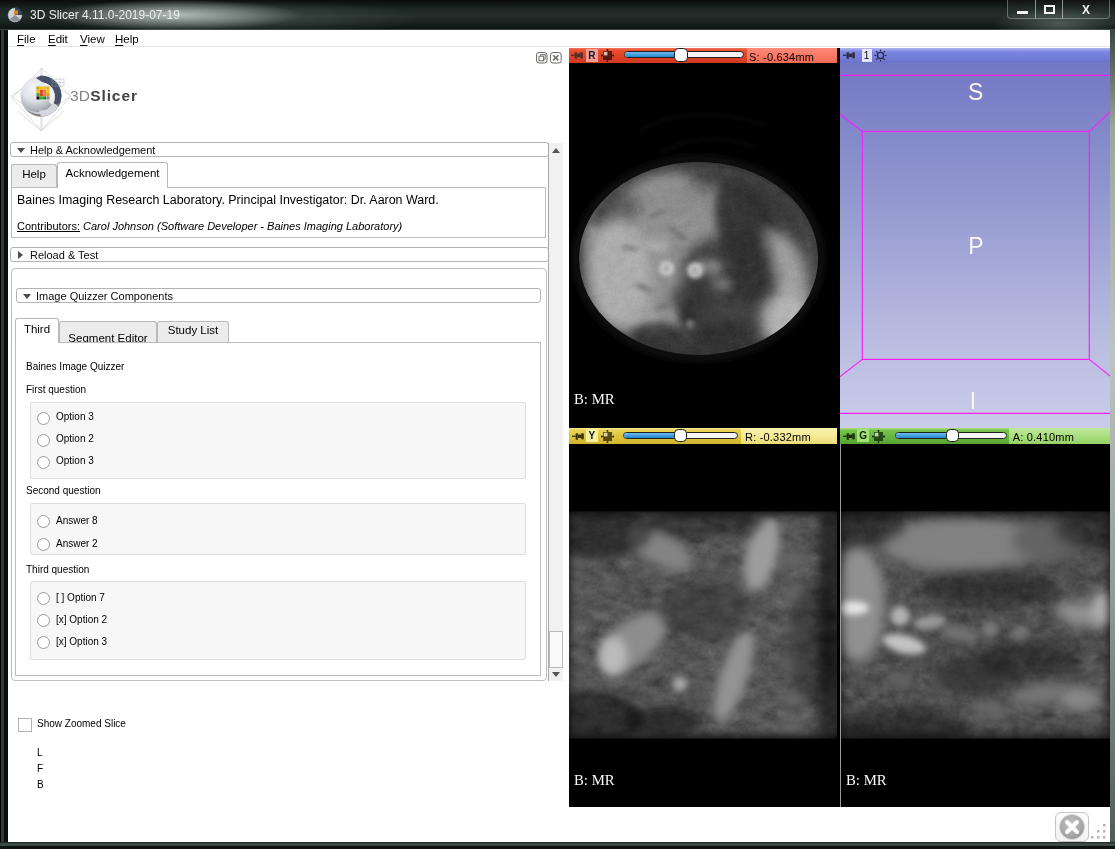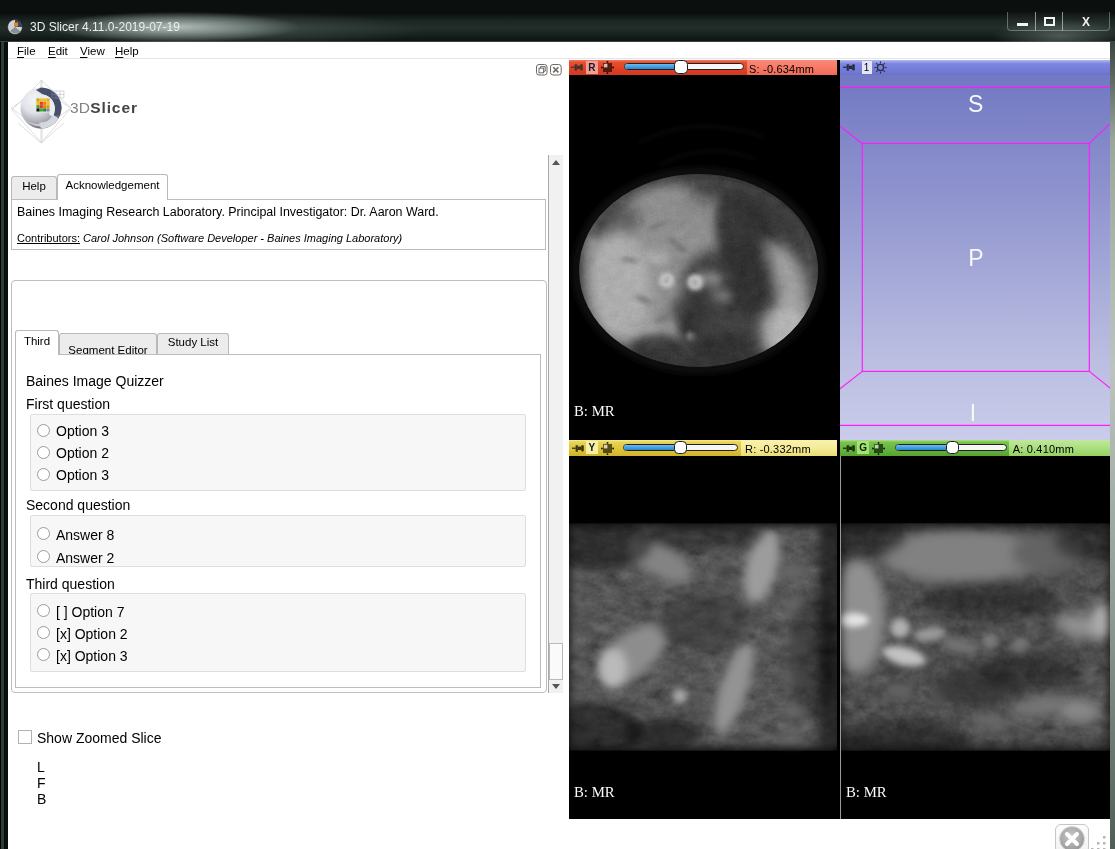--- a/index.html
+++ b/index.html
@@ -1,17 +1,17 @@
 <!DOCTYPE html>
 <html><head>
 <meta charset="utf-8">
 <style>
 * { margin:0; padding:0; box-sizing:border-box; }
 html,body { width:1115px; height:849px; overflow:hidden; background:#0b100e; }
-#win { position:absolute; left:0; top:12px; width:1115px; height:635px;
+#win { position:absolute; left:0; top:0; width:1115px; height:635px;
   font-family:"Liberation Sans", sans-serif; }
 .abs { position:absolute; }
 
 
 #titlebar { left:0; top:0; width:1115px; height:30px;
   background:linear-gradient(180deg,#090c0b 0%,#1b2522 30%,#232e2a 55%,#17201d 80%,#0e1412 100%);
   border-bottom:1px solid #36433e; }
 #titleglow { left:0; top:0; width:620px; height:30px;
   background:radial-gradient(ellipse 180px 22px at 175px 15px, rgba(188,200,194,0.92), rgba(188,200,194,0) 70%),
              radial-gradient(ellipse 250px 24px at 230px 18px, rgba(105,120,115,0.45), rgba(105,120,115,0) 78%); }
@@ -59,21 +59,21 @@
 .hdr span { position:absolute; left:19px; top:1px; }
 
 .tab { position:absolute; border:1px solid #b9b9b9; border-bottom:none; border-radius:3px 3px 0 0;
   text-align:center; font-size:11.5px; color:#000; background:#ececec; }
 .tab.sel { background:#fff; z-index:3; }
 .pane { position:absolute; border:1px solid #bcbcbc; background:#fff; }
 
 .gbox { position:absolute; background:#f7f7f7; border:1px solid #dedede; border-radius:2px; }
 .radio { position:absolute; width:13px; height:13px; border:1px solid #9b9b9b; border-radius:50%; background:#fff; }
 .cbx { position:absolute; width:14px; height:14px; border:1px solid #b2b2b2; background:#fff; }
-.lbl { position:absolute; font-size:14px; color:#000; white-space:nowrap; }
+.lbl { position:absolute; font-size:10px; color:#000; white-space:nowrap; }
 
 
 #sbar { left:549px; top:143px; width:14px; height:538px; background:#f1f1f1; }
 #sbar .thumb { position:absolute; left:0px; top:488px; width:14px; height:37px; background:#fafafa;
   border:1px solid #b9b9b9; }
 .sarrow { position:absolute; width:0; height:0; }
 #sline { left:548px; top:143px; width:1px; height:538px; background:#a8a8a8; }
 
 
 #views { left:569px; top:47px; width:541px; height:760px; background:#000; }
@@ -170,33 +170,45 @@
     <svg class="abs" style="left:536px;top:52px" width="26" height="12" viewBox="0 0 26 12">
       <g fill="none" stroke="#6e6a66" stroke-width="1">
         <rect x="0.5" y="0.5" width="10.5" height="10.5" rx="2.5"></rect>
         <rect x="3" y="4.2" width="4.6" height="4.6"></rect>
         <path d="M4.6 4.2 V2.6 H9.2 V7.2 H7.6"></path>
         <rect x="14.5" y="0.5" width="10.7" height="10.5" rx="2.5"></rect>
         <path d="M17.2 3.2 L22.4 8.4 M22.4 3.2 L17.2 8.4" stroke-width="1.6"></path>
       </g>
     </svg>
 
+    <div class="hdr" style="left:10px;top:142px;width:539px;height:15px">
+        <div class="tri"></div>
+        <span>Help &amp; Acknowledgement</span>
+      </div>
     <div class="tab" style="left:11px;top:164px;width:46px;height:23px">
         <div style="margin-top:3px">Help</div>
       </div>
     <div class="tab sel" style="left:57px;top:162px;width:111px;height:26px">
         <div style="margin-top:4px">Acknowledgement</div>
       </div>
     <div class="pane" style="left:11px;top:187px;width:535px;height:51px"></div>
     <div class="lbl" style="left:17px;top:220px;font-size:11px"><u>Contributors:</u> <i>Carol Johnson (Software Developer - Baines Imaging Laboratory)</i></div>
     <div class="lbl" style="left:17px;top:193px;font-size:12.45px">Baines Imaging Research Laboratory. Principal Investigator: Dr. Aaron Ward.</div>
 
+    <div class="hdr" style="left:10px;top:247px;width:539px;height:15px">
+        <div class="trir"></div>
+        <span>Reload &amp; Test</span>
+      </div>
 
     <div class="abs" style="left:11px;top:268px;width:536px;height:413px;border:1px solid #bdbdbd;border-radius:4px"></div>
 
+    <div class="hdr" style="left:16px;top:288px;width:525px;height:15px">
+        <div class="tri"></div>
+        <span>Image Quizzer Components</span>
+      </div>
 
     <div class="tab sel" style="left:15px;top:318px;width:44px;height:25px">
         <div style="margin-top:4px">Third</div>
       </div>
     <div class="tab" style="left:59px;top:321px;width:98px;height:22px">
         <div style="margin-top:10px">Segment Editor</div>
       </div>
     <div class="tab" style="left:157px;top:321px;width:72px;height:22px">
         <div style="margin-top:2px">Study List</div>
       </div>

